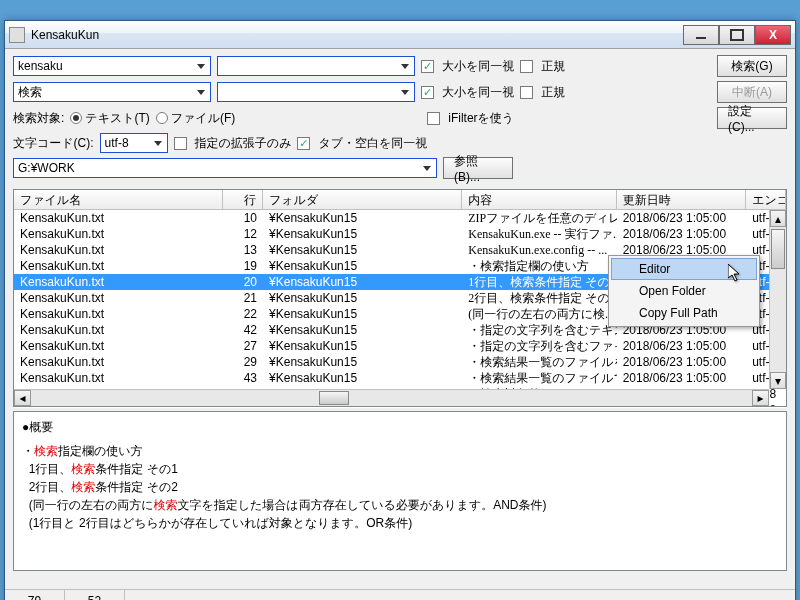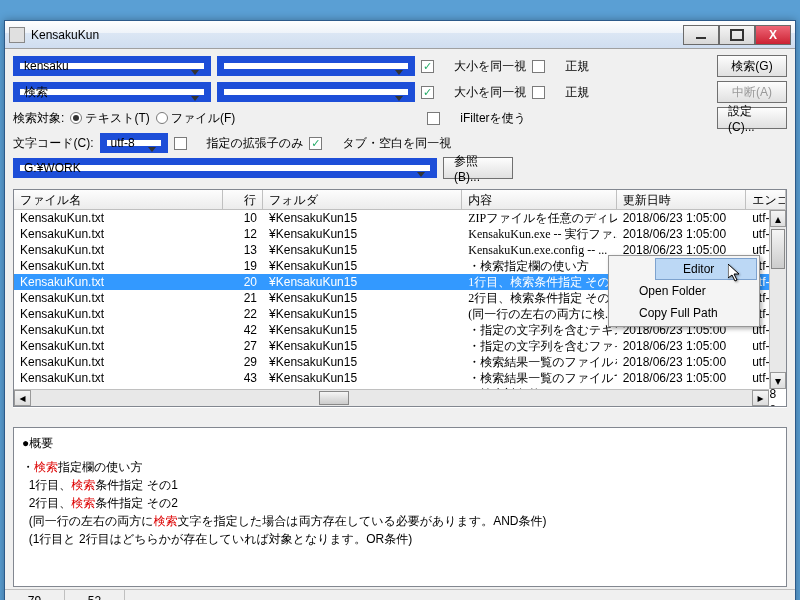--- a/index.html
+++ b/index.html
@@ -8,24 +8,24 @@
 .titlebar { height: 28px; background: linear-gradient(to bottom, #fefefe 0%, #eef3f9 45%, #dbe6f4 46%, #d0def0 100%); display: flex; align-items: center; padding: 0 4px; border-bottom: 1px solid #a0a0a0; }
 .titlebar .icon { width: 16px; height: 16px; background: #e0e0e0; border: 1px solid #888; margin-right: 6px; }
 .titlebar .title { flex: 1; color: #000; }
 .winbtns { display: flex; gap: 0; }
 .winbtn { width: 36px; height: 20px; border: 1px solid #6a6a6a; background: linear-gradient(to bottom,#f5f5f5,#d8d8d8); display: flex; align-items: center; justify-content: center; }
 .winbtn.min::before { content:""; width:10px; height:2px; background:#333; margin-top:6px; }
 .winbtn.max::before { content:""; width:10px; height:8px; border:2px solid #333; }
 .winbtn.close { background: linear-gradient(to bottom,#e67,#c23); color:#fff; font-weight:bold; }
 .content { padding: 6px 8px; background: #f0f0f0; }
 .row { display: flex; align-items: center; gap: 6px; margin-bottom: 4px; }
-.combo { position: relative; background: #fff; border: 7px solid #1d4ed8; height: 20px; display: flex; align-items: center; padding: 0 18px 0 4px; }
+.combo { position: relative; background: #fff; border: 1px solid #1d4ed8; height: 20px; display: flex; align-items: center; padding: 0 18px 0 4px; }
 .combo .arrow { position: absolute; right: 1px; top: 1px; width: 16px; height: 16px; display: flex; align-items: center; justify-content: center; }
 .combo .arrow::before { content:""; border: 4px solid transparent; border-top: 5px solid #333; margin-top:4px; }
-.chk { display: inline-flex; align-items: center; gap: 20px; }
+.chk { display: inline-flex; align-items: center; gap: 8px; }
 .chk .box { width: 13px; height: 13px; border: 1px solid #7a7a7a; background: #fff; display:flex; align-items:center; justify-content:center; }
 .chk .box.checked::before { content:"✓"; font-size:11px; color:#2a6; line-height:1; }
 .radio { display:inline-flex; align-items:center; gap:3px; }
 .radio .dot { width:12px; height:12px; border:1px solid #7a7a7a; border-radius:50%; background:#fff; display:flex; align-items:center; justify-content:center; }
 .radio .dot.on::before { content:""; width:6px; height:6px; border-radius:50%; background:#333; }
 .btn { height:22px; padding:0 10px; border:1px solid #707070; background:linear-gradient(to bottom,#fdfdfd,#e0e0e0); display:inline-flex; align-items:center; justify-content:center; cursor:default; }
 .btn.disabled { color:#999; }
 .label { white-space:nowrap; }
 .grid { border:1px solid #828790; background:#fff; margin:0 8px; height:218px; overflow:hidden; position:relative; }
 .ghead { display:flex; background:linear-gradient(to bottom,#fdfdfd,#ececec); border-bottom:1px solid #c0c0c0; height:20px; }
@@ -37,27 +37,27 @@
 .col-file{width:210px;} .col-line{width:40px;text-align:right;} .col-folder{width:200px;} .col-content{width:155px;font-family:Liberation Serif, serif;} .col-date{width:130px;} .col-enc{width:40px;}
 .hscroll { position:absolute; bottom:0; left:0; right:17px; height:17px; background:#f0f0f0; border-top:1px solid #c0c0c0; display:flex; }
 .hscroll .sbtn { width:17px; height:16px; background:linear-gradient(#f5f5f5,#ddd); border:1px solid #999; display:flex;align-items:center;justify-content:center; }
 .hscroll .track { flex:1; background:#e8e8e8; position:relative; }
 .hscroll .thumb { position:absolute; left:40%; width:30px; height:14px; top:1px; background:linear-gradient(#f5f5f5,#ccc); border:1px solid #888; }
 .vscroll { position:absolute; right:0; top:20px; bottom:17px; width:17px; background:#f0f0f0; border-left:1px solid #c0c0c0; display:flex; flex-direction:column; }
 .vscroll .sbtn{height:17px;width:16px;background:linear-gradient(#f5f5f5,#ddd);border:1px solid #999;display:flex;align-items:center;justify-content:center;}
 .vscroll .track{flex:1;background:#e8e8e8;position:relative;}
 .vscroll .thumb{position:absolute;top:2px;height:40px;width:14px;left:1px;background:linear-gradient(#f5f5f5,#ccc);border:1px solid #888;}
 .splitter { height:4px; background:#f0f0f0; margin:0 8px; border-top:1px solid #fff; }
-.preview { border:1px solid #828790; background:#fff; margin:16px 8px; height:160px; padding:6px 8px; overflow:hidden; line-height:1.5; }
+.preview { border:1px solid #828790; background:#fff; margin:0 8px; height:160px; padding:6px 8px; overflow:hidden; line-height:1.5; }
 .preview .hl { color:#d00; }
 .status { position:absolute; bottom:0; left:0; right:0; height:22px; background:#f0f0f0; border-top:1px solid #c0c0c0; display:flex; align-items:center; }
 .status .cell { padding:0 20px; border-right:1px solid #c0c0c0; height:100%; display:flex; align-items:center; min-width:60px; justify-content:center; }
 .ctxmenu { position:absolute; left:608px; top:255px; width:152px; background:#f4f4f4; border:1px solid #979797; box-shadow:2px 2px 4px rgba(0,0,0,0.3); padding:2px; z-index:10; }
 .ctxmenu .mi { padding:4px 20px 4px 28px; white-space:nowrap; }
-.ctxmenu .mi.hover { background:#bcd8f5; border:1px solid #7da2ce; padding:3px 19px 3px 27px;margin-left:44px; }
+.ctxmenu .mi.hover { background:#bcd8f5; border:1px solid #7da2ce; padding:3px 19px 3px 27px; }
 .cursor { position:absolute; left:728px; top:264px; z-index:20; pointer-events:none; }
 .cursor svg { filter: drop-shadow(1px 1px 1px rgba(0,0,0,0.4)); }
 </style>
 </head>
 <body>
 
 <div class="window">
   <div class="titlebar">
     <div class="icon"></div>
     <div class="title">KensakuKun</div>

